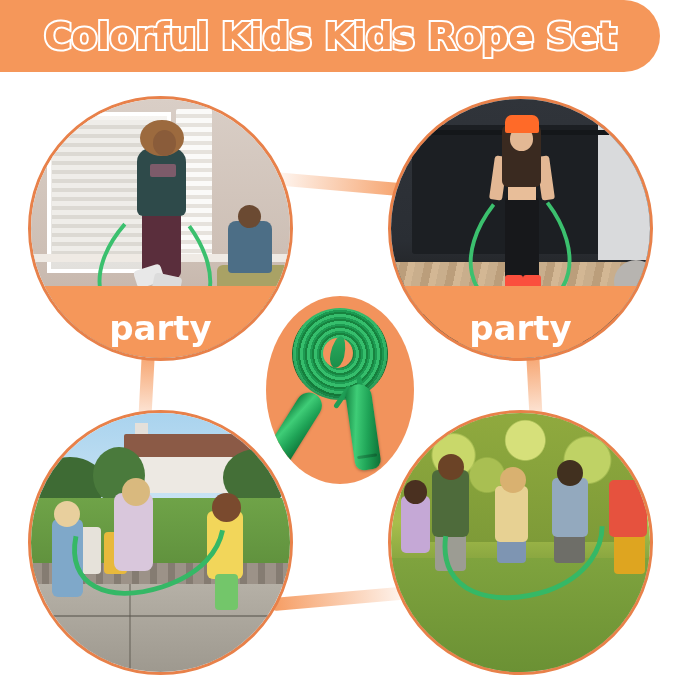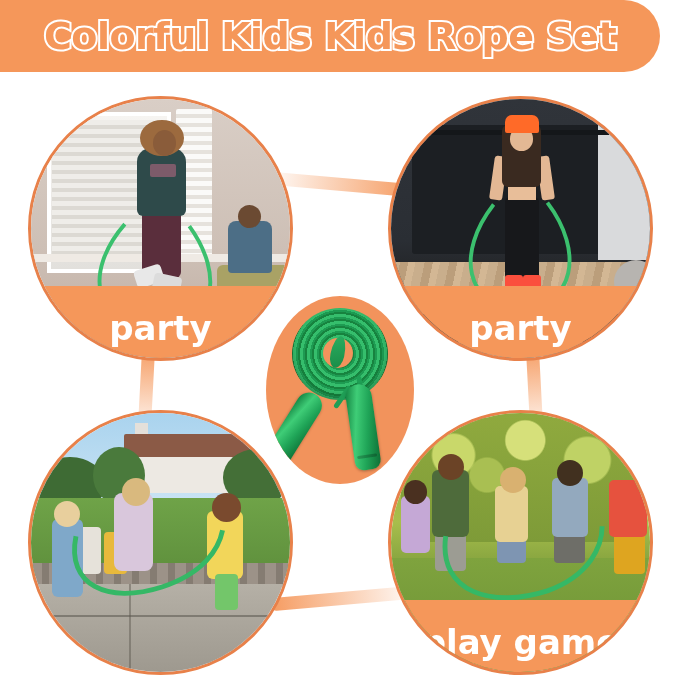--- a/index.html
+++ b/index.html
@@ -413,23 +413,20 @@
     <div class="lyr pg-kid2-h"></div>
     <div class="lyr pg-kid3-p"></div>
     <div class="lyr pg-kid3"></div>
     <div class="lyr pg-kid3-h"></div>
     <div class="lyr pg-kid4-p"></div>
     <div class="lyr pg-kid4"></div>
     <svg class="rope-arc" viewBox="0 0 265 265">
       <path d="M56 126 C 48 184, 104 200, 160 182 C 204 166, 216 136, 216 116" fill="none" stroke="#35B866" stroke-width="5"></path>
     </svg>
   </div>
-  <div class="caption-band">
-    <span class="caption-text">play game</span>
-  </div>
 </div>
 
 <div class="center-halo"></div>
 <div class="center-circle">
   <div class="rope-coil"></div>
   <div class="rope-hole"></div>
   <div class="rope-tail tail-a"></div>
   <div class="rope-tail tail-b"></div>
   <div class="handle handle-left"></div>
   <div class="handle handle-right"></div>

